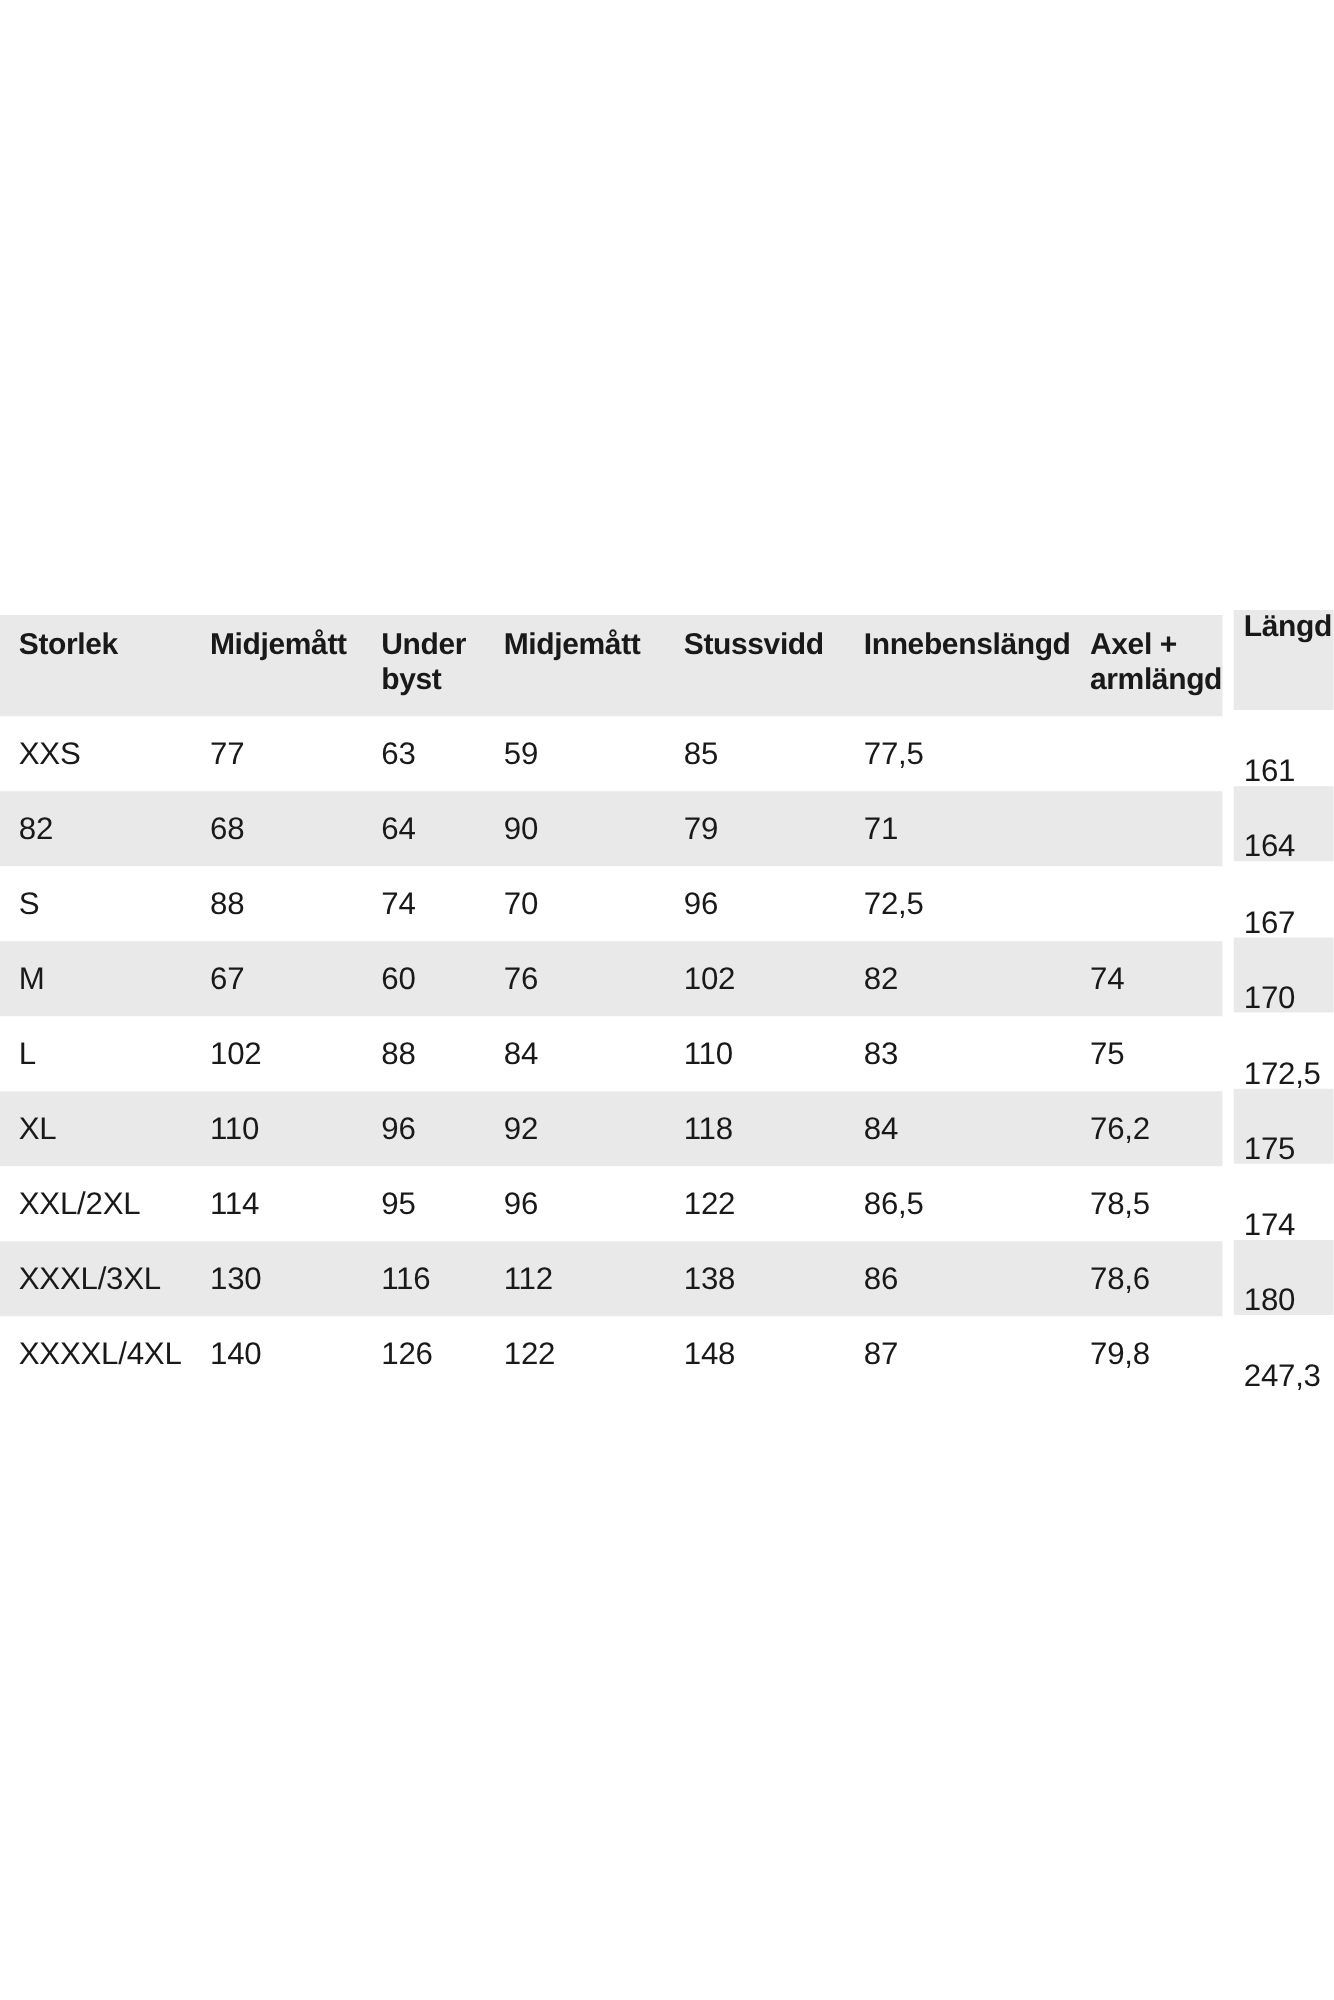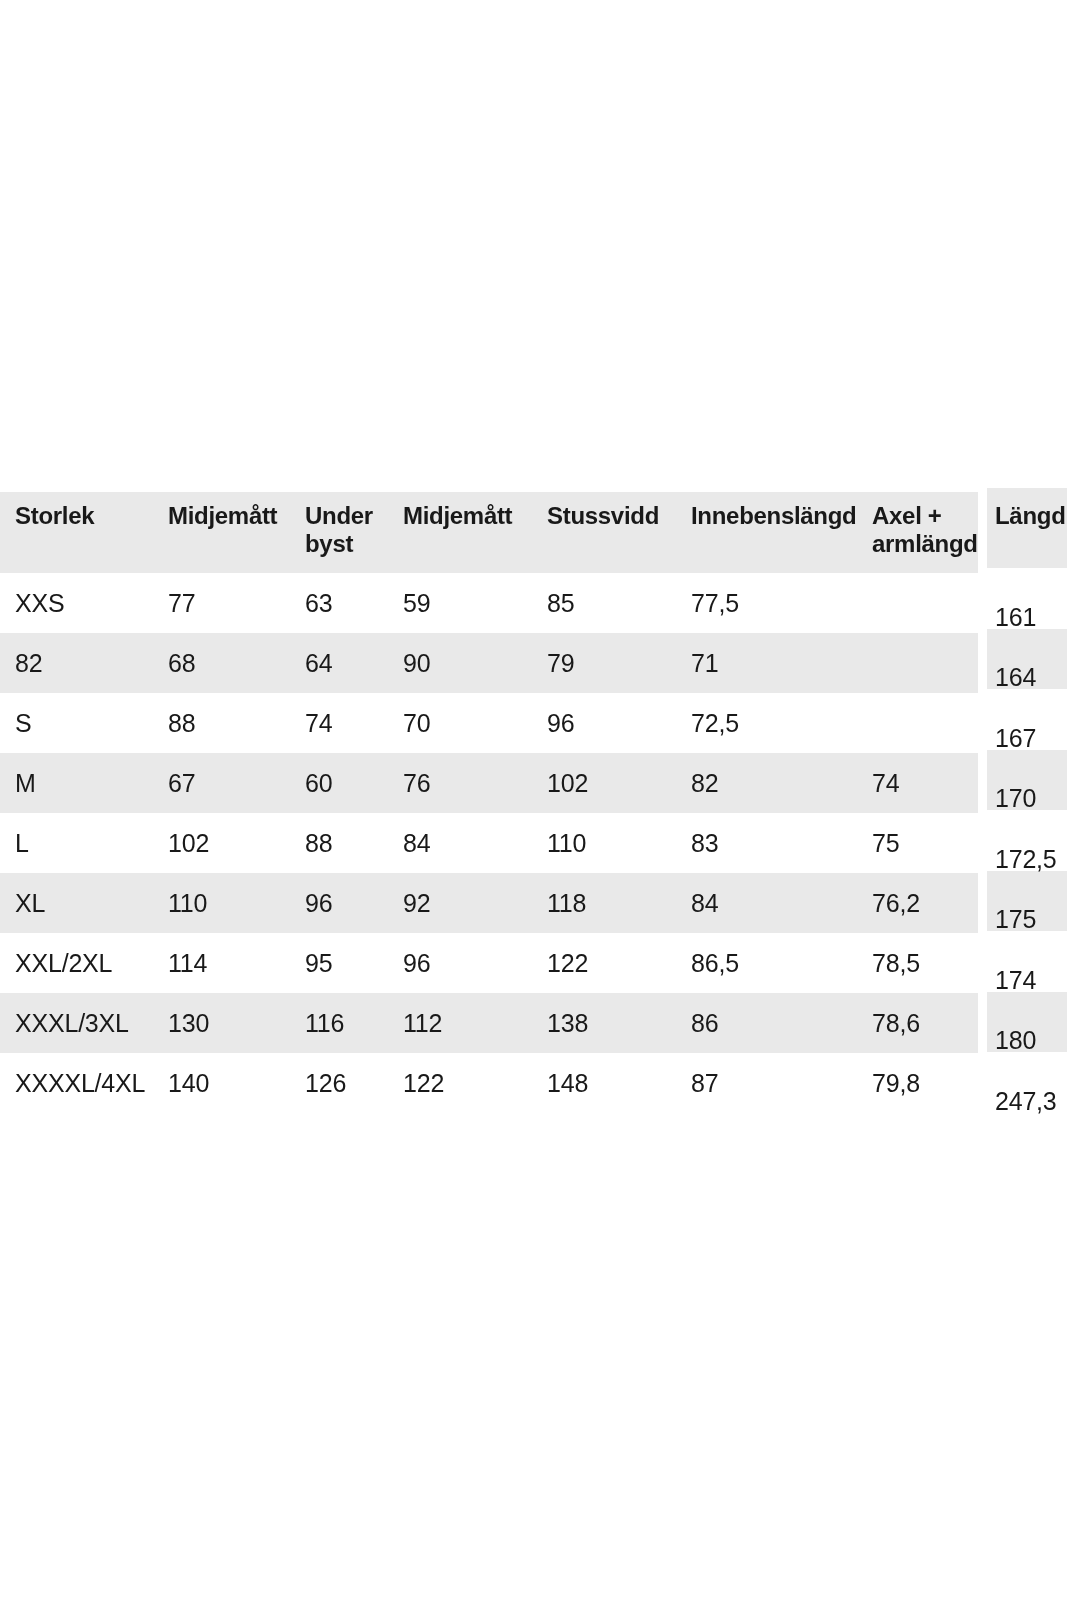--- a/index.html
+++ b/index.html
@@ -72,21 +72,20 @@
     align-items:flex-end;
     padding-left:8px;
     font-size:25px;
     letter-spacing:-0.2px;
     color:var(--ink);
     white-space:nowrap;
   }
   .lrow.header{
     height:80px;
     align-items:flex-start;
-    padding-top:14px;
     font-size:24px;
     font-weight:700;
     line-height:28px;
     letter-spacing:-0.3px;
   }
   .lrow.striped, .lrow.header{
     background:var(--stripe);
   }
   .lrow .ltext{
     transform:translateY(3px);

